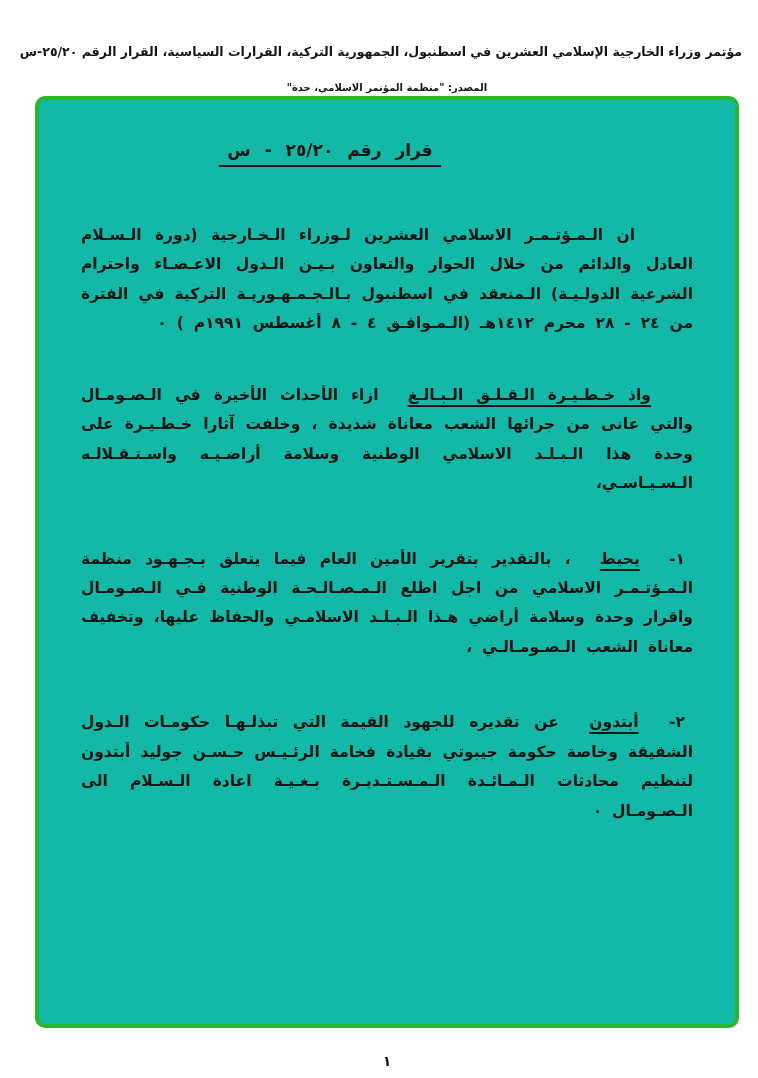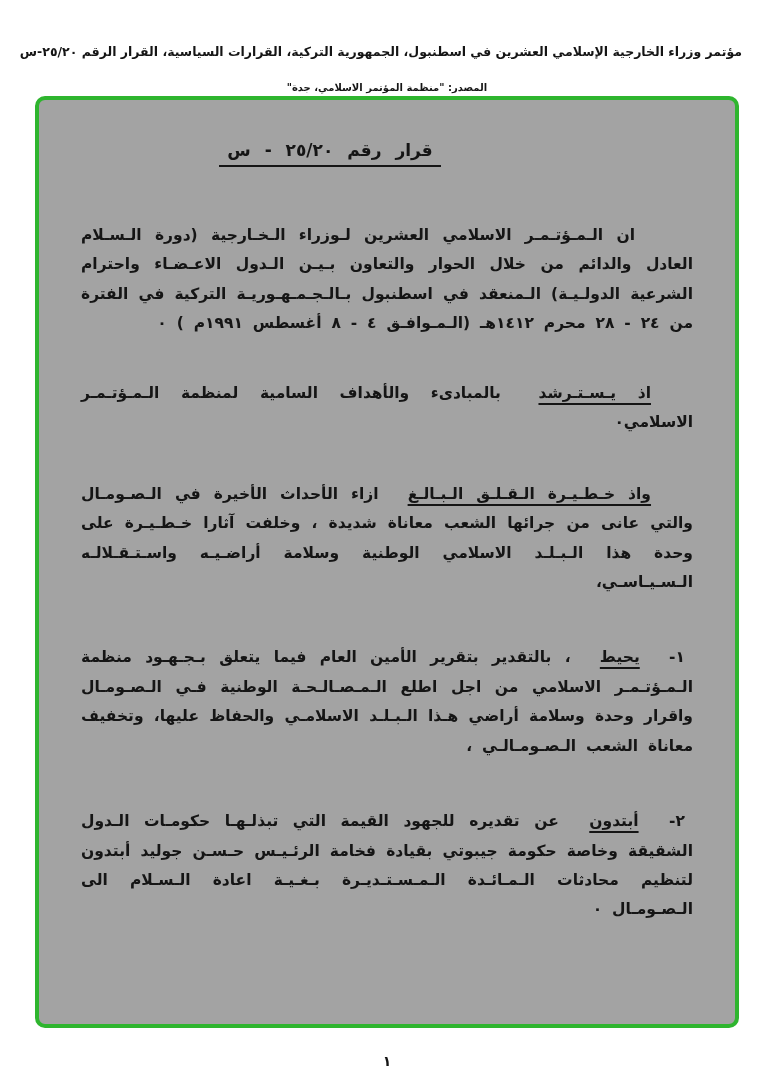--- a/index.html
+++ b/index.html
@@ -16,21 +16,21 @@
   }
   .header-line2 {
     font-size:10px; font-weight:700; margin-top:7px;
   }
   .frame {
     position:absolute; top:88px; left:27px;
     width:704px; height:932px;
     border:4px solid #f97316; border-radius:10px;
     padding:20px 34px 0 34px;
     direction:rtl; overflow:hidden;
-    background:#a3a3a3;
+    background:#14b8a6;
   }
   .title-block { text-align:center; margin-right:114px; }
   .doc-title {
     font-size:17px; font-weight:700; letter-spacing:1px; word-spacing:8px;
     margin-top:6px; line-height:1;
   }
   .doc-title + .doc-title { margin-top:20px; }
   .doc-title .u { border-bottom:2px solid #151515; padding-bottom:5px; }
   .para {
     font-size:15.5px; font-weight:700; line-height:1.9;
@@ -65,24 +65,20 @@
 
   <div class="title-block">
     <h1 class="doc-title"><span class="u">قرار رقم ٢٥/٢٠ - س</span></h1>
   </div>
 
   <p class="para p-open">
     <span class="lead"></span>
     <span>ان الـمـؤتـمـر الاسلامي العشرين لـوزراء الـخـارجية (دورة الـسـلام العادل والدائم من خلال الحوار والتعاون بـيـن الـدول الاعـضـاء واحترام الشرعية الدولـيـة) الـمنعقد في اسطنبول بـالـجـمـهـوريـة التركية في الفترة من ٢٤ - ٢٨ محرم ١٤١٢هـ (الـمـوافـق ٤ - ٨ أغسطس ١٩٩١م ) ٠</span>
   </p>
 
-  <p class="para p-guided">
-    <span class="lead">اذ يـسـتـرشد</span>
-    <span>بالمبادىء والأهداف السامية لمنظمة الـمـؤتـمـر الاسلامي٠</span>
-  </p>
 
   <p class="para p-concern">
     <span class="lead">واذ خـطـيـرة الـقـلـق الـبـالـغ</span>
     <span>ازاء الأحداث الأخيرة في الـصـومـال والتي عانى من جرائها الشعب معاناة شديدة ، وخلفت آثارا خـطـيـرة على وحدة هذا الـبـلـد الاسلامي الوطنية وسلامة أراضـيـه واسـتـقـلالـه الـسـيـاسـي،</span>
   </p>
 
 
   <p class="para item">
     <span class="num">١-</span>
     <span class="lead">يحيط</span>

